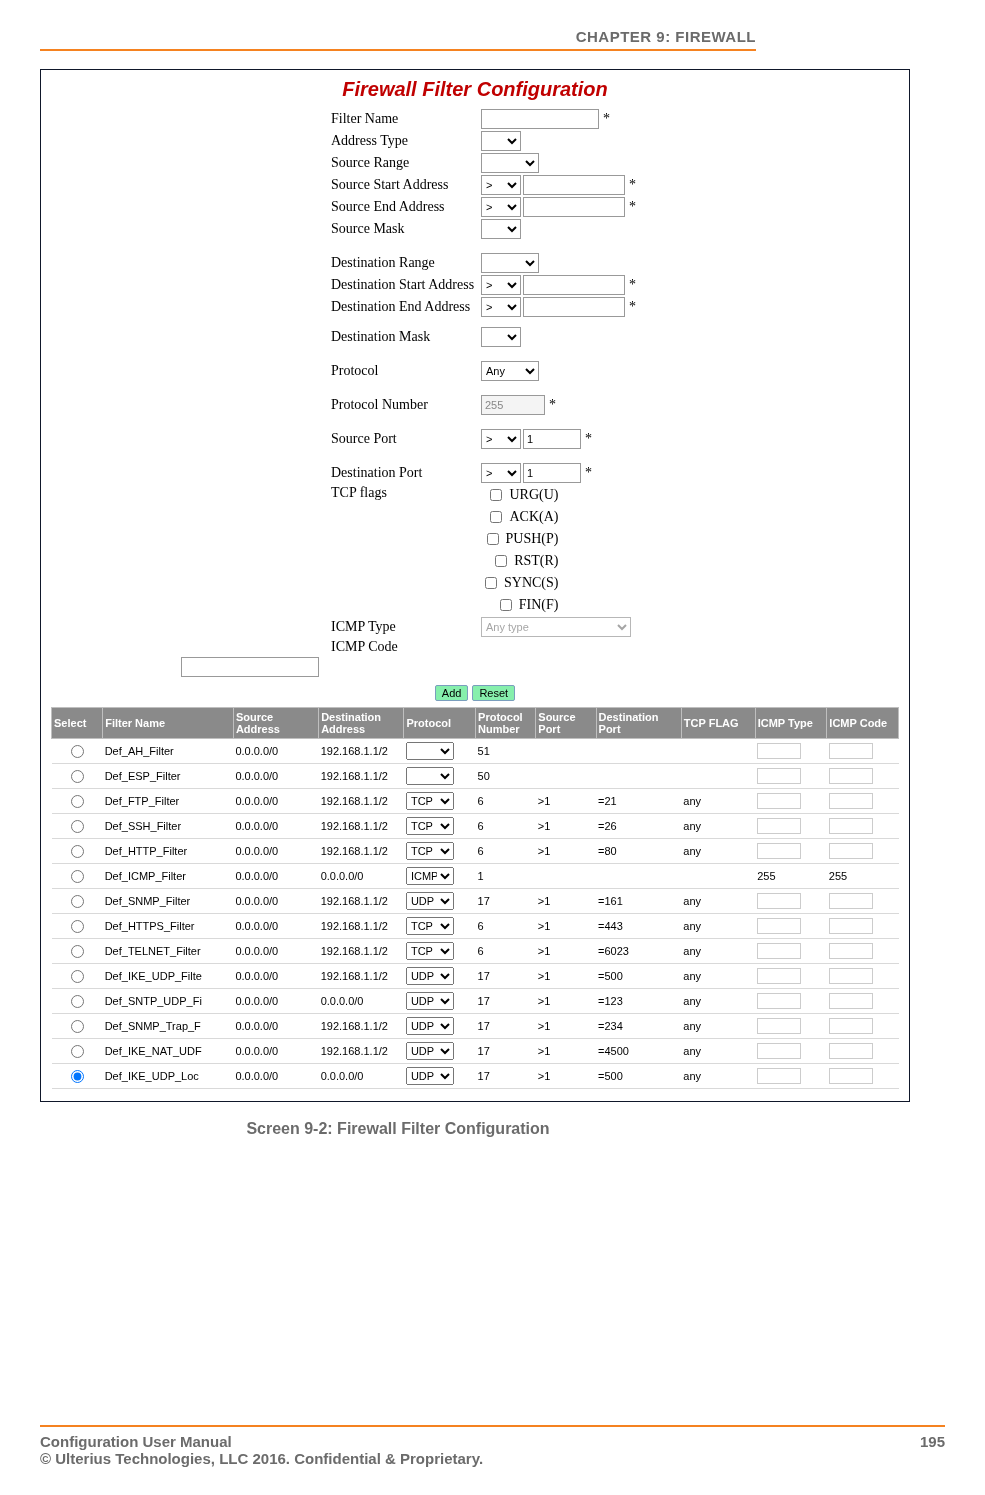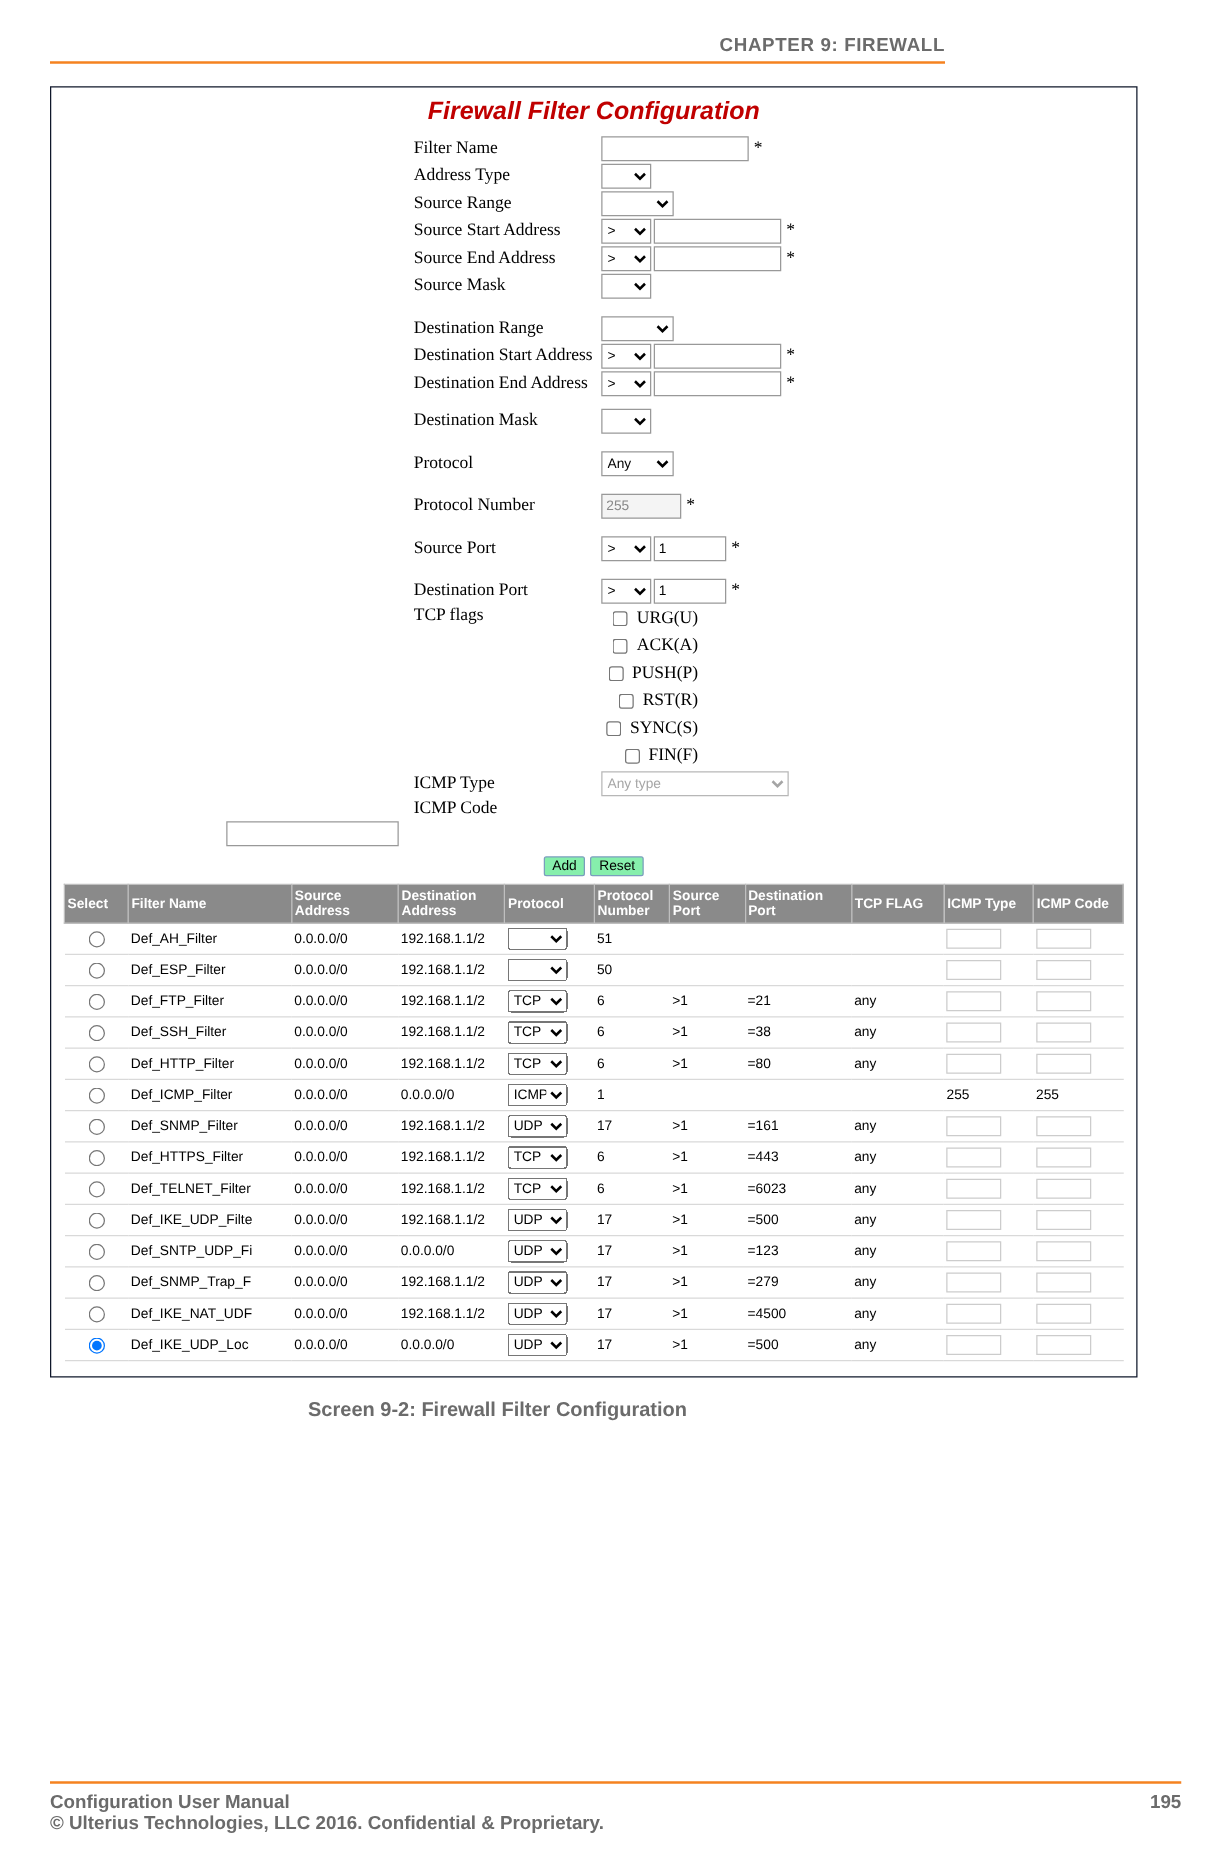--- a/index.html
+++ b/index.html
@@ -419,21 +419,21 @@
           <tr>
             <td class="col-sel">
               <input type="radio" name="rowsel" style="">
             </td>
             <td>Def_SSH_Filter</td>
             <td>0.0.0.0/0</td>
             <td>192.168.1.1/2</td>
             <td><select><option>TCP</option></select></td>
             <td>6</td>
             <td>&gt;1</td>
-            <td>=38</td>
+            <td>=26</td>
             <td>any</td>
             <td><input class="cell" style=""></td>
             <td><input class="cell" style=""></td>
           </tr>
           <tr>
             <td class="col-sel">
               <input type="radio" name="rowsel" style="">
             </td>
             <td>Def_HTTP_Filter</td>
             <td>0.0.0.0/0</td>
@@ -539,21 +539,21 @@
           <tr>
             <td class="col-sel">
               <input type="radio" name="rowsel" style="">
             </td>
             <td>Def_SNMP_Trap_F</td>
             <td>0.0.0.0/0</td>
             <td>192.168.1.1/2</td>
             <td><select><option>UDP</option></select></td>
             <td>17</td>
             <td>&gt;1</td>
-            <td>=279</td>
+            <td>=234</td>
             <td>any</td>
             <td><input class="cell" style=""></td>
             <td><input class="cell" style=""></td>
           </tr>
           <tr>
             <td class="col-sel">
               <input type="radio" name="rowsel" style="">
             </td>
             <td>Def_IKE_NAT_UDF</td>
             <td>0.0.0.0/0</td>

